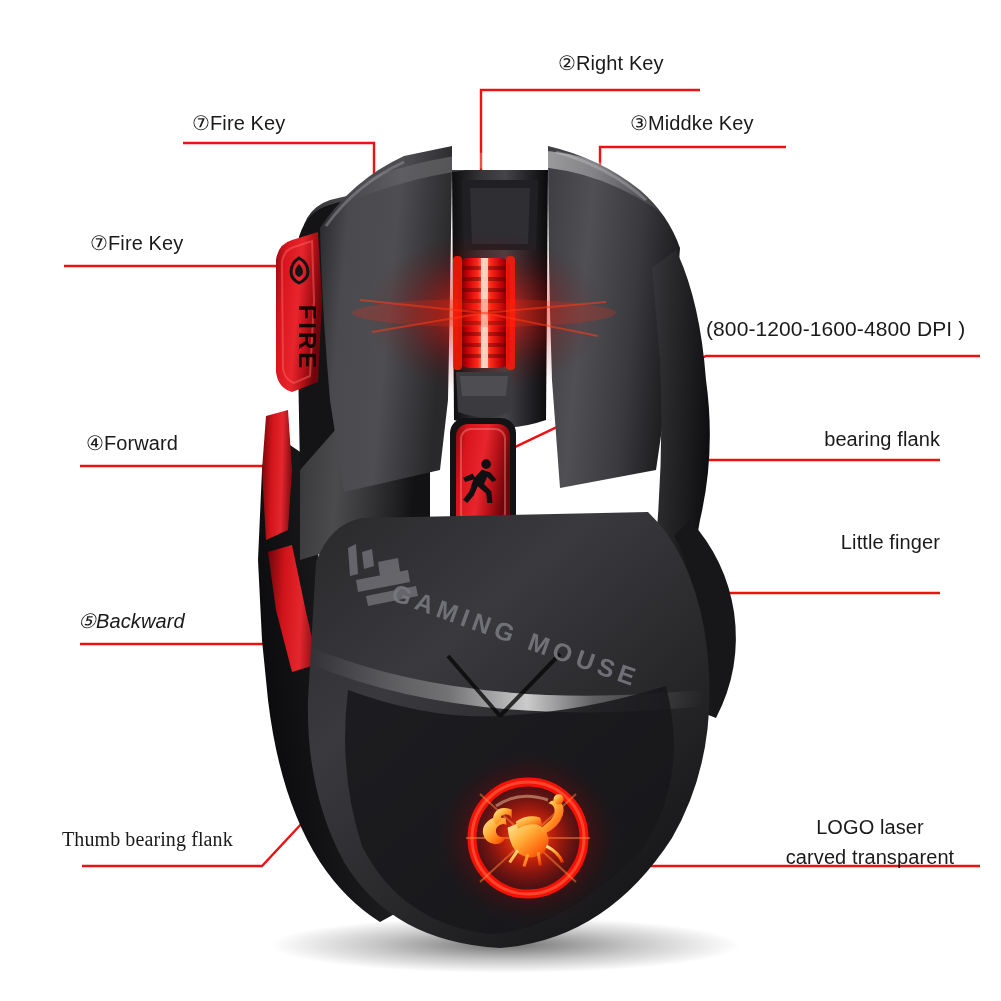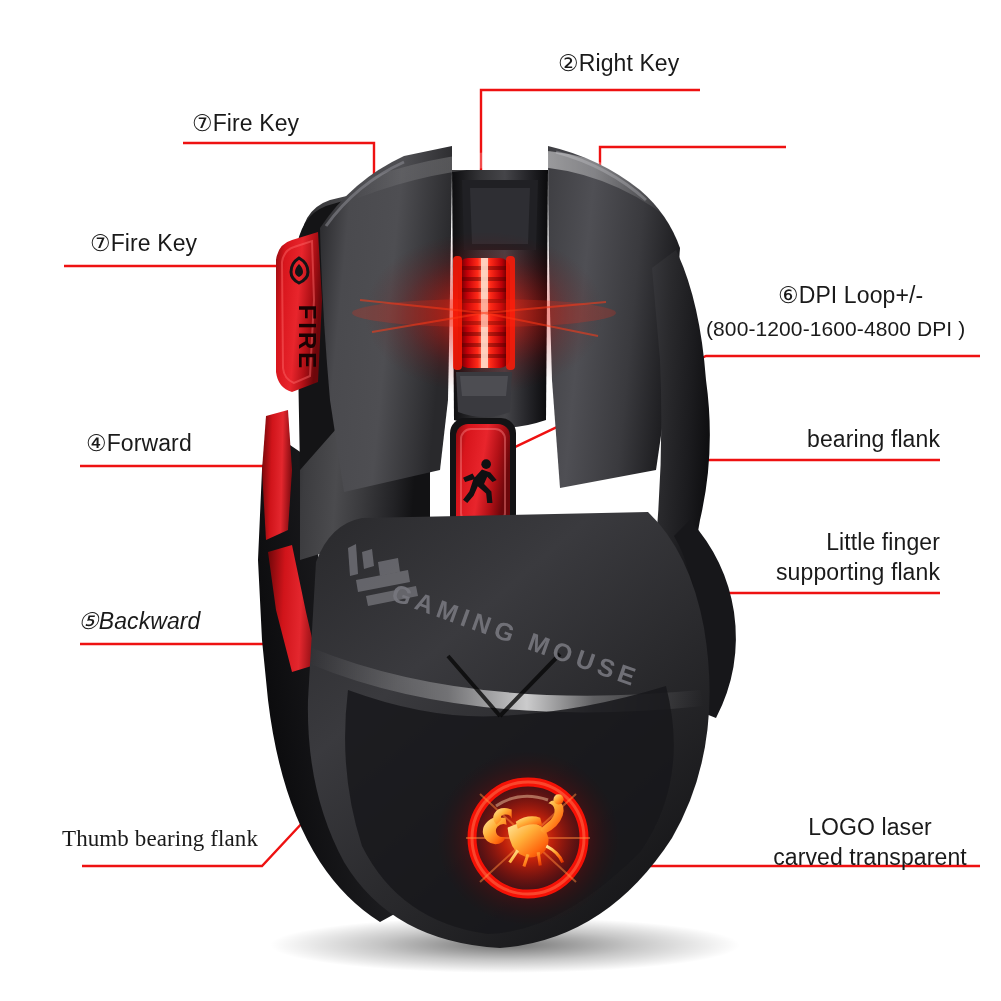--- a/index.html
+++ b/index.html
@@ -16,21 +16,21 @@
     overflow: hidden;
     font-family: "Liberation Sans", sans-serif;
     -webkit-font-smoothing: antialiased;
   }
 
   
   .label {
     position: absolute;
     color: #1a1a1a;
     font-family: "Liberation Sans", sans-serif;
-    font-size: 23px;
+    font-size: 20px;
     line-height: 30px;
     white-space: pre;
     letter-spacing: 0.1px;
   }
   .label.sub {
     font-size: 21px;
     line-height: 26px;
   }
   .label.r { text-align: right; }
   .label.c { text-align: center; }
@@ -344,33 +344,32 @@
   </svg>
 
   
   
 
   
   <div class="label" style="left:192px; top:108px;">⑦Fire Key</div>
 
   <div class="label" style="left:558px; top:48px;">②Right Key</div>
 
+  <div class="label" style="left:630px; top:108px;">③Middke Key</div>
 
   <div class="label" style="left:90px; top:228px;">⑦Fire Key</div>
 
   <div class="label" style="left:86px; top:428px;">④Forward</div>
 
   <div class="label" style="left:78px; top:606px;font-style:italic;">⑤Backward</div>
 
-  <div class="label" style="left:778px; top:280px;">⑥DPI Loop+/-</div>
   <div class="label sub" style="left:706px; top:316px;">(800-1200-1600-4800 DPI )</div>
 
   <div class="label r" style="left:640px; top:527px; width:300px;">Little finger</div>
 
   <div class="label r" style="left:640px; top:424px; width:300px;">bearing flank</div>
-  <div class="label r" style="left:640px; top:557px; width:300px;">supporting flank</div>
 
   <div class="label c" style="left:760px; top:812px; width:220px;">LOGO laser</div>
   <div class="label c" style="left:760px; top:842px; width:220px;">carved transparent</div>
 
   <div class="label" style="left:62px; top:824px;font-family:Liberation Serif, serif;">Thumb bearing flank</div>
 
 </div>
 
 </body></html>

